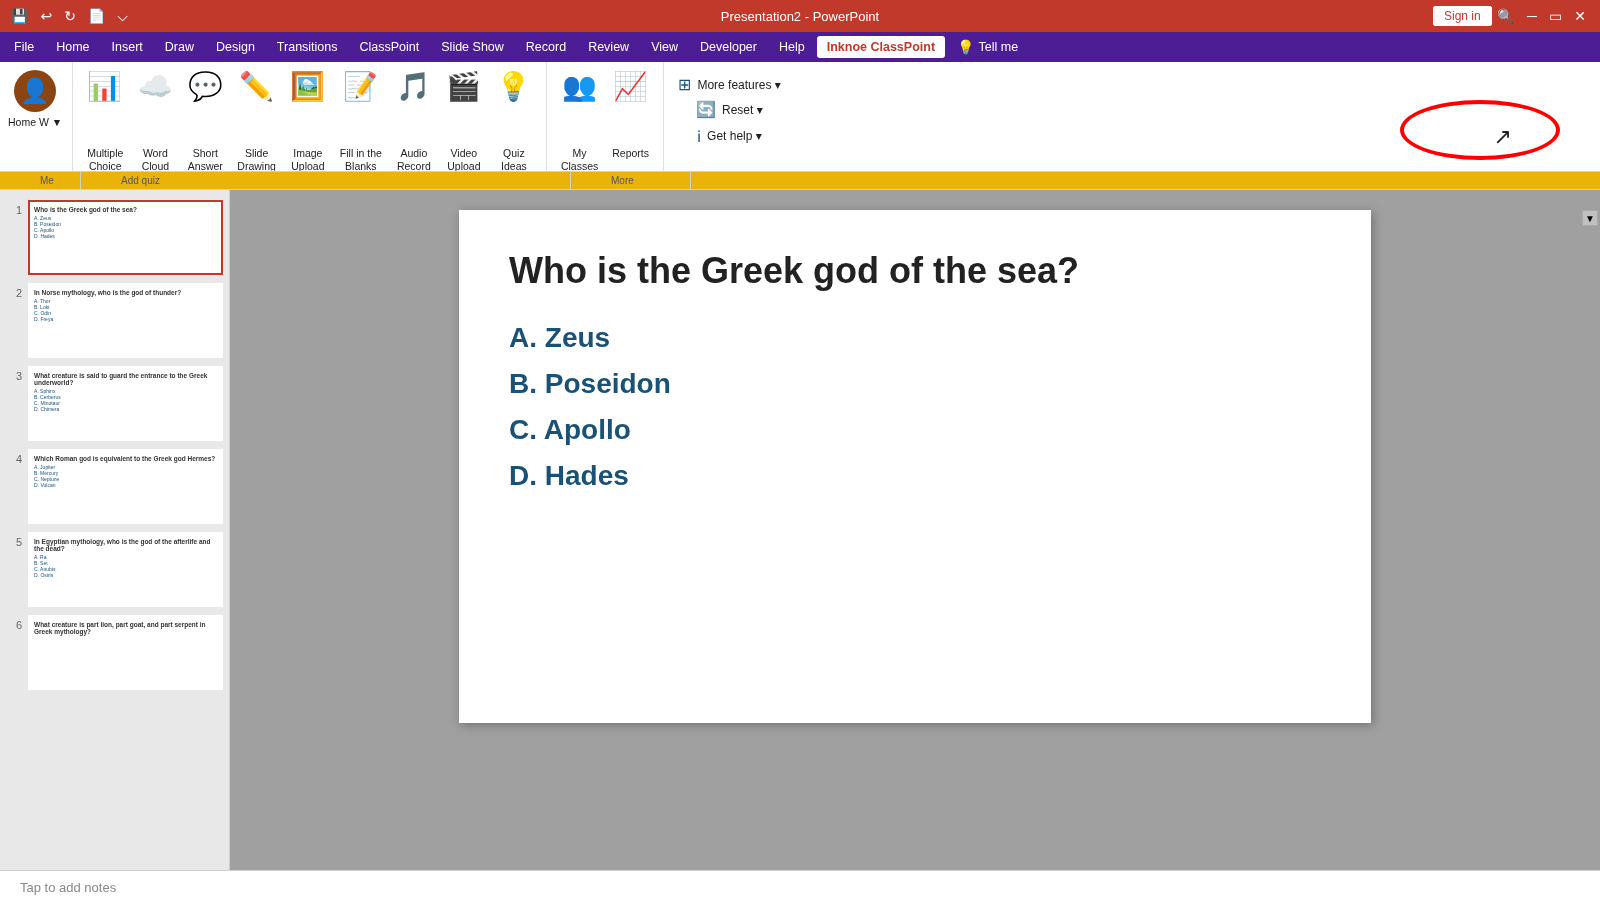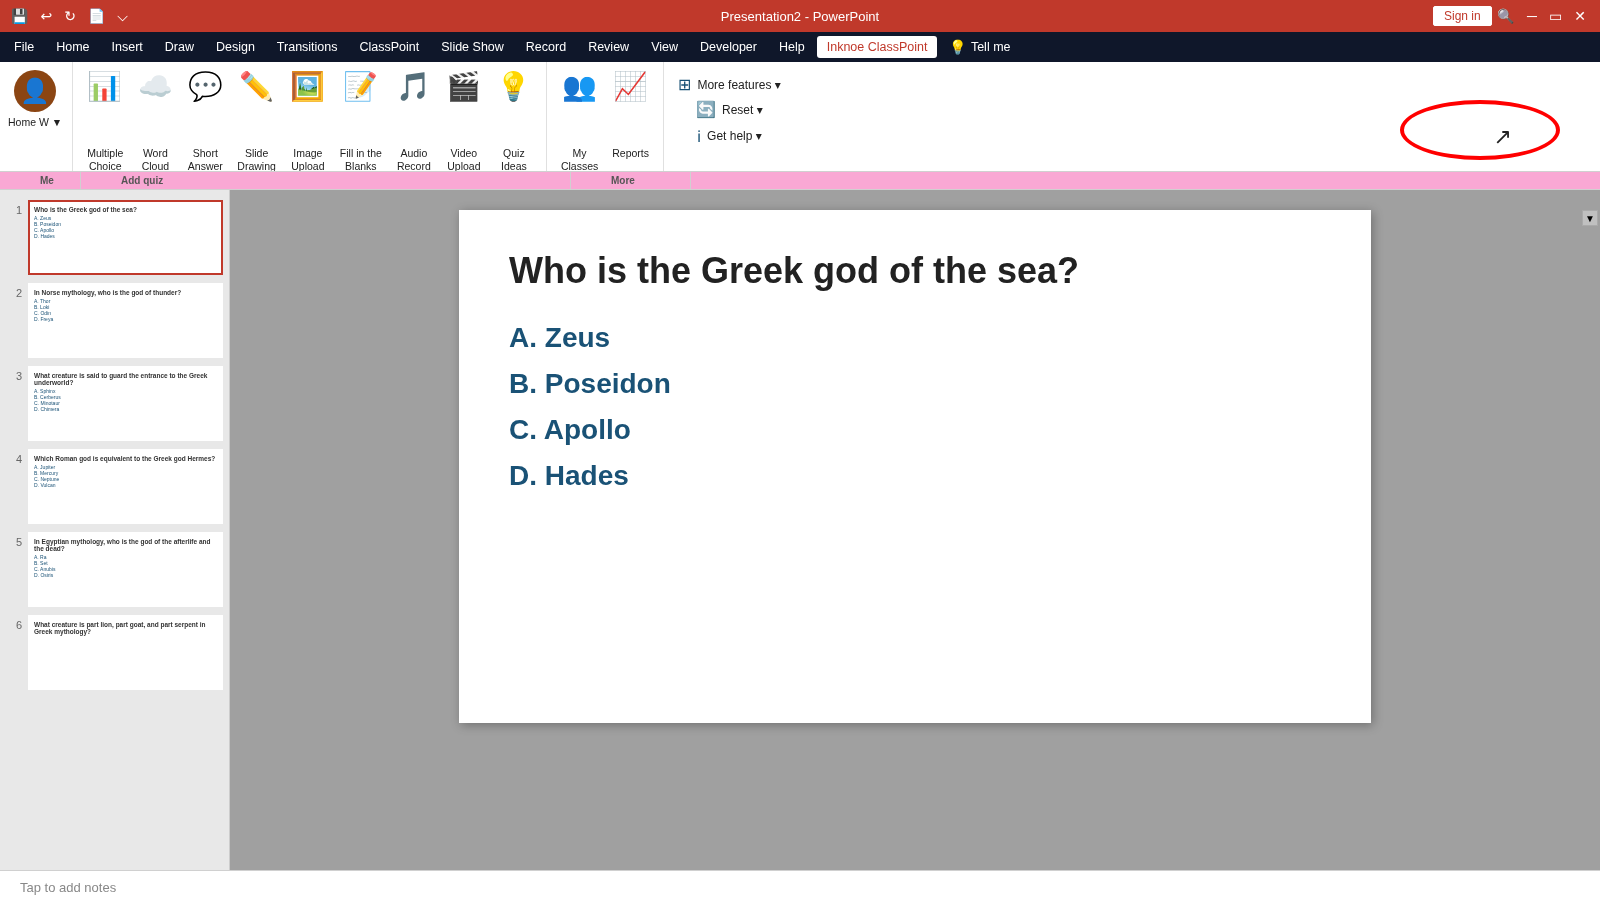--- a/index.html
+++ b/index.html
@@ -19,21 +19,21 @@
     .title-bar-center { position: absolute; left: 50%; transform: translateX(-50%); color: white; font-size: 13px; }
     .title-bar-right { display: flex; align-items: center; margin-left: auto; }
     .title-bar-btn { background: none; border: none; color: white; font-size: 12px; cursor: pointer; padding: 2px 8px; }
     .title-bar-btn.sign-in { background: white; color: #c0392b; border: 1px solid white; border-radius: 2px; font-size: 12px; padding: 2px 10px; }
     .tb-control { font-size: 14px; color: white; cursor: pointer; padding: 2px 6px; }
     .qat-icon { font-size: 14px; color: white; cursor: pointer; padding: 0 3px; }
 
     
     .menu-bar {
       height: 30px;
-      background: #0f172a;
+      background: #4c1d95;
       display: flex;
       align-items: center;
       padding: 0 4px;
       gap: 2px;
     }
     .menu-item {
       color: white;
       font-size: 12.5px;
       padding: 4px 10px;
       cursor: pointer;
@@ -108,28 +108,27 @@
       justify-content: center;
       color: white;
       font-size: 20px;
       overflow: hidden;
     }
     .user-name { font-size: 10.5px; color: #222; margin-top: 4px; text-align: center; }
 
     
     .ribbon-section-bar {
       height: 18px;
-      background: #f9a8d4;
+      background: #eab308;
       border-bottom: 1px solid #d0d0d0;
       display: flex;
       align-items: center;
       padding: 0;
       font-size: 10px;
       color: #555;
-      font-weight: bold;
     }
     .ribbon-section-label {
       padding: 0 40px;
       border-right: 1px solid #d0d0d0;
       height: 100%;
       display: flex;
       align-items: center;
     }
     .more-btn {
       display: flex;
@@ -292,21 +291,21 @@
   <span class="menu-item">Draw</span>
   <span class="menu-item">Design</span>
   <span class="menu-item">Transitions</span>
   <span class="menu-item">ClassPoint</span>
   <span class="menu-item">Slide Show</span>
   <span class="menu-item">Record</span>
   <span class="menu-item">Review</span>
   <span class="menu-item">View</span>
   <span class="menu-item">Developer</span>
   <span class="menu-item">Help</span>
-  <span class="menu-item active" style="font-weight:400;">Inknoe ClassPoint</span>
+  <span class="menu-item active" style="font-weight:700;">Inknoe ClassPoint</span>
   <span class="menu-item" style="display:flex;align-items:center;gap:4px;"><span style="font-size:14px;">💡</span>Tell me</span>
 </div>
 
 <div class="ribbon" style="position:relative;">
 
   <div class="user-section">
     <div class="avatar">
       <span style="font-size:24px;">👤</span>
     </div>
     <div class="user-name">Home W ▼</div>

